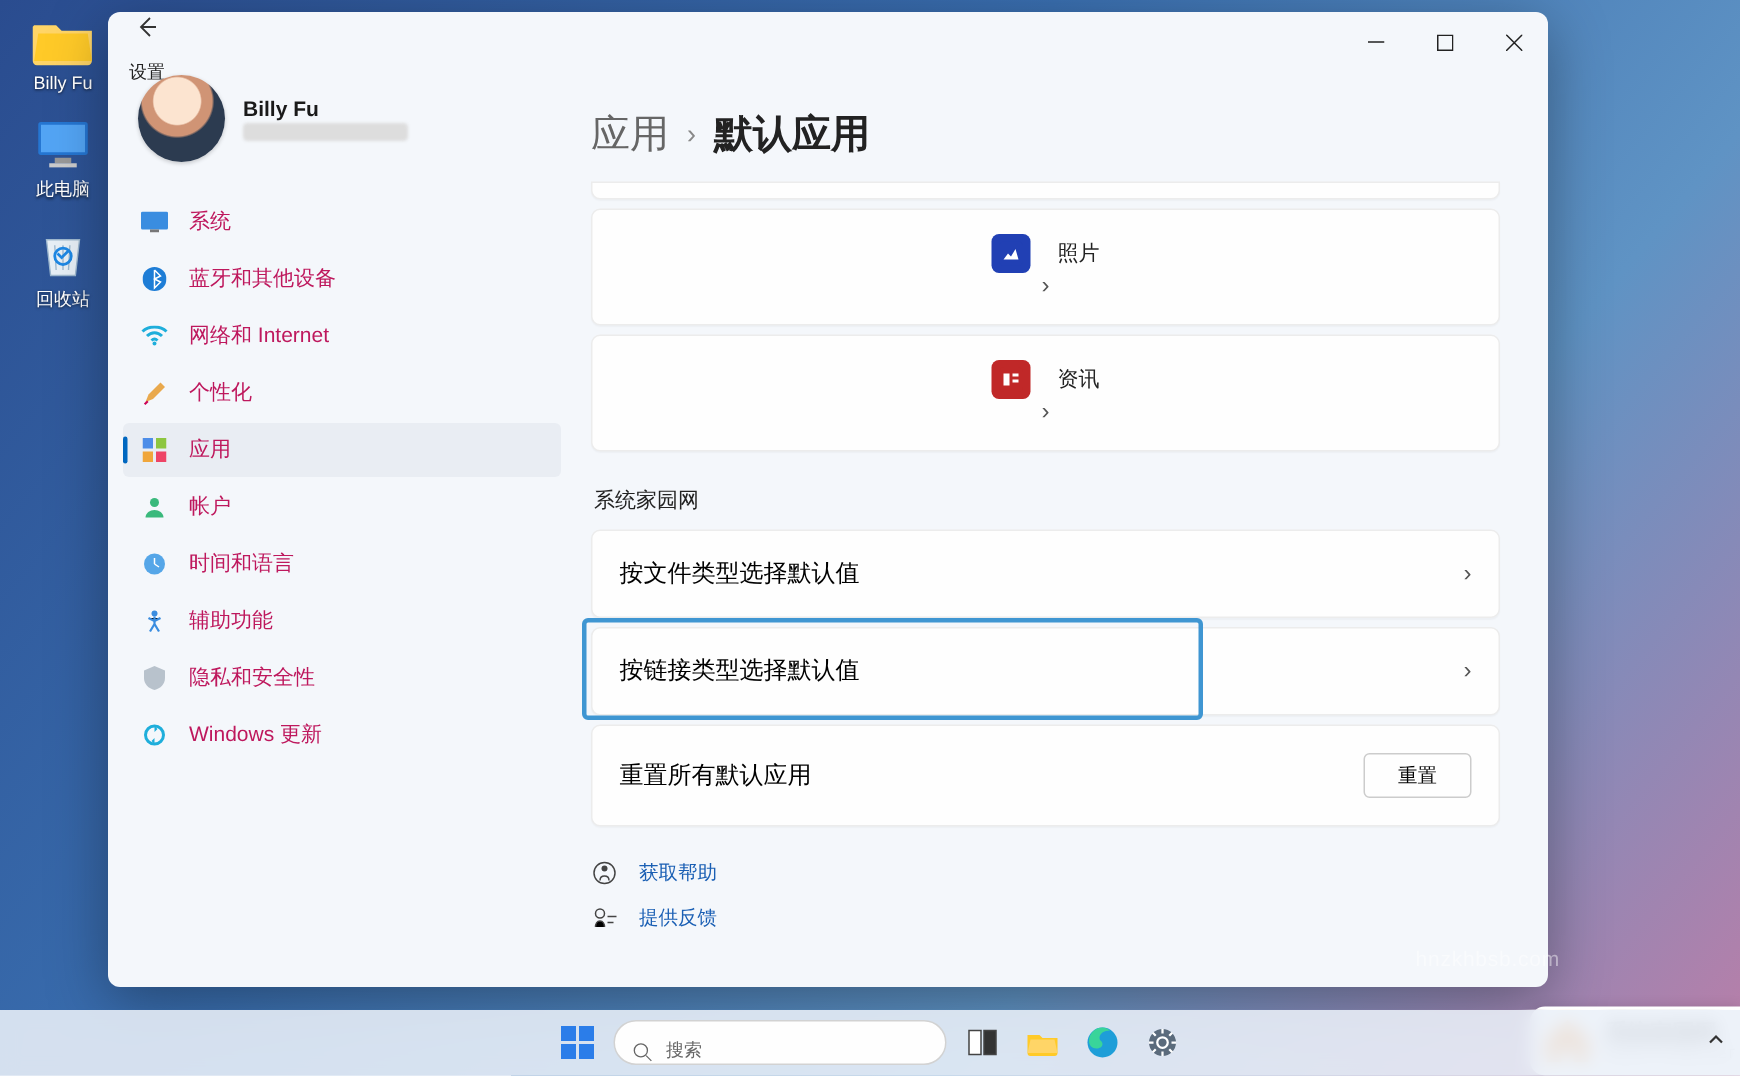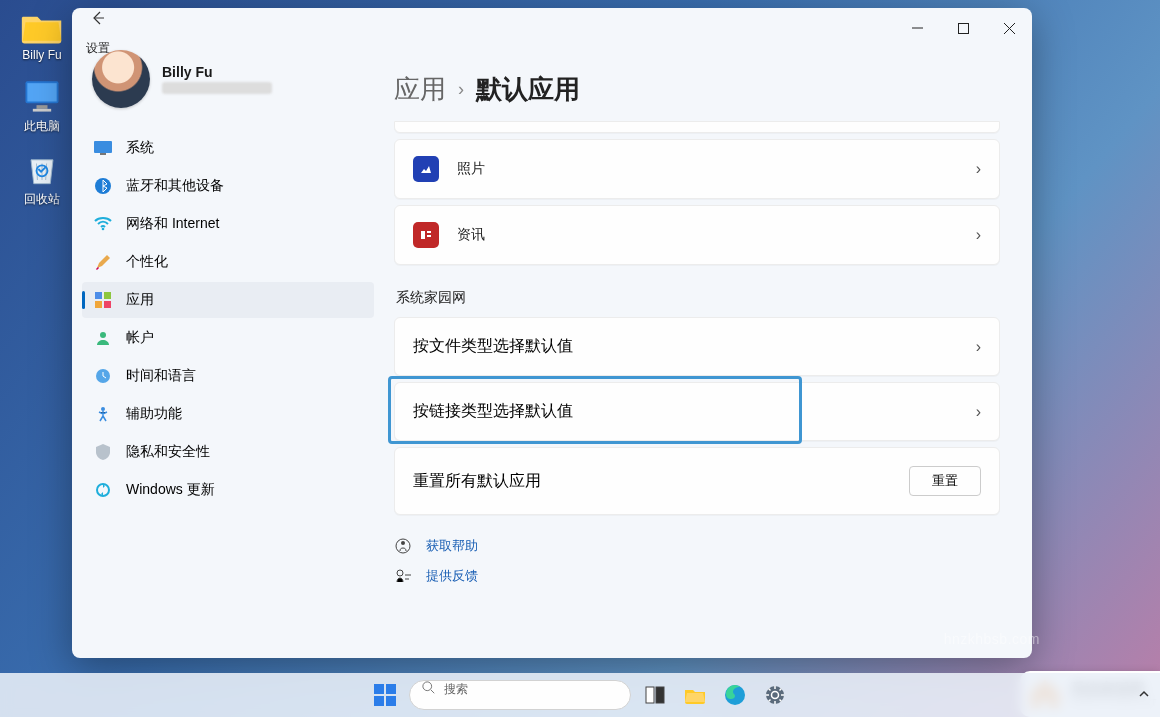--- a/index.html
+++ b/index.html
@@ -25,54 +25,54 @@
   .profile { display:flex; align-items:center; gap:12px; padding:2px 10px 20px; }
   .avatar { width: 58px; height: 58px; border-radius: 50%; background: radial-gradient(circle at 45% 30%, #fce4d0 0 30%, #d09475 32% 45%, #2c3b50 48% 100%); box-shadow: 0 1px 3px rgba(0,0,0,.2); }
   .profile-name { font-size:14px; font-weight:600; color:#1a1a1a; }
   .profile-sub { width:110px; height:12px; background:#ddd; border-radius:3px; filter:blur(1.2px); margin-top:2px; }
 
   .search-wrap { position:relative; margin:0 2px 16px; }
   .search-input { width:100%; height:34px; border:1px solid #d6d6d6; border-bottom:1px solid #888; border-radius:4px; background:#fdfdfd; padding:0 38px 0 12px; font-size:13px; color:#333; }
   .search-ic { position:absolute; right:10px; top:8px; color:#555; }
 
   .navlist { list-style:none; }
-  .navitem { display:flex; align-items:center; gap:14px; height:36px; padding:0 12px; border-radius:4px; font-size:14px; color:#000000; cursor:pointer; margin:2px 0; position:relative; }
+  .navitem { display:flex; align-items:center; gap:14px; height:36px; padding:0 12px; border-radius:4px; font-size:14px; color:#be185d; cursor:pointer; margin:2px 0; position:relative; }
   .navitem.active { background:#e9edf3; }
   .navitem.active::before { content:""; position:absolute; left:0; top:9px; width:3px; height:18px; background:#0067c0; border-radius:2px; }
   .nav-ic { width:18px; height:18px; display:flex; align-items:center; justify-content:center; }
 
   .main { flex:1; padding:24px 32px 24px 10px; overflow:auto; }
   .breadcrumb { display:flex; align-items:center; gap:12px; font-size:26px; color:#222; margin-bottom:14px; }
   .breadcrumb .crumb-parent { color:#666; font-weight:400; cursor:pointer; }
   .breadcrumb .sep { color:#888; font-size:18px; }
   .breadcrumb .crumb-current { font-weight:600; }
 
   .card { background:#fefefe; border:1px solid #ececec; border-radius:6px; box-shadow:0 1px 1px rgba(0,0,0,.03); margin-bottom:6px; }
   .card.thin-top { height:12px; border-radius:0 0 6px 6px; margin-bottom:6px; }
-  .app-card { display:flex; align-items:center; justify-content:space-between; padding:16px 18px; cursor:pointer; }
+  .app-card { display:flex; align-items:center; justify-content:space-between; padding:16px 18px; cursor:pointer;flex-direction:column; }
   .app-left { display:flex; align-items:center; gap:18px; }
   .app-icon { width:26px; height:26px; border-radius:5px; display:flex; align-items:center; justify-content:center; }
   .app-name { font-size:14px; color:#222; }
   .chev { color:#555; }
 
   .section-title { font-size:14px; color:#222; margin:24px 0 10px 2px; font-weight:400; }
   .setting-card { display:flex; align-items:center; justify-content:space-between; padding:18px; cursor:pointer; }
   .highlight-overlay { position:absolute; top:-6px; left:-6px; width:414px; height:68px; border:3px solid #3f96d2; border-radius:4px; pointer-events:none; }
   .reset-row .btn { background:#fefefe; border:1px solid #ccc; border-radius:4px; padding:5px 22px; font-size:13px; cursor:pointer; }
 
   .links { margin-top:22px; }
   .link-row { display:flex; align-items:center; gap:14px; margin-bottom:12px; font-size:13px; }
   .link-row a { color:#1a5fb4; text-decoration:none; cursor:pointer; }
   .link-ic { width:18px; height:18px; color:#444; }
 
   
   .taskbar { position:absolute; bottom:0; left:0; right:0; height:44px; background:rgba(235,240,248,.88); backdrop-filter:blur(6px); display:flex; align-items:center; justify-content:center; }
   .taskbar-center { display:flex; align-items:center; gap:8px; }
   .start-btn { width:32px; height:32px; display:flex; align-items:center; justify-content:center; cursor:pointer; }
-  .tb-search { display:flex; align-items:flex-start; gap:8px; width:222px; height:30px; background:#fefefe; border:1px solid #d2d2d2; border-radius:16px; padding:0 12px; font-size:12px; color:#666; cursor:pointer; }
+  .tb-search { display:flex; align-items:flex-end; gap:8px; width:222px; height:30px; background:#fefefe; border:1px solid #d2d2d2; border-radius:16px; padding:0 12px; font-size:12px; color:#666; cursor:pointer; }
   .tb-icon { width:32px; height:32px; display:flex; align-items:center; justify-content:center; border-radius:4px; cursor:pointer; }
   .taskbar-right { position:absolute; right:10px; display:flex; align-items:center; gap:8px; }
   .tray-up { cursor:pointer; color:#333; }
 
   
   .watermark { position:absolute; right:120px; bottom:70px; color:rgba(255,255,255,.45); font-size:14px; letter-spacing:.5px; pointer-events:none; }
   .badge { position:absolute; right:0; bottom:0px; width:140px; height:46px; background:#fff; border-radius:10px 0 0 10px; display:flex; align-items:center; gap:8px; padding:4px 8px; box-shadow:0 2px 10px rgba(0,0,0,.2); }
   .badge svg { flex-shrink:0; }
   .badge-txt { font-size:15px; font-weight:700; color:#333; line-height:1.1; }
   .badge-sub { font-size:9px; color:#888; }

